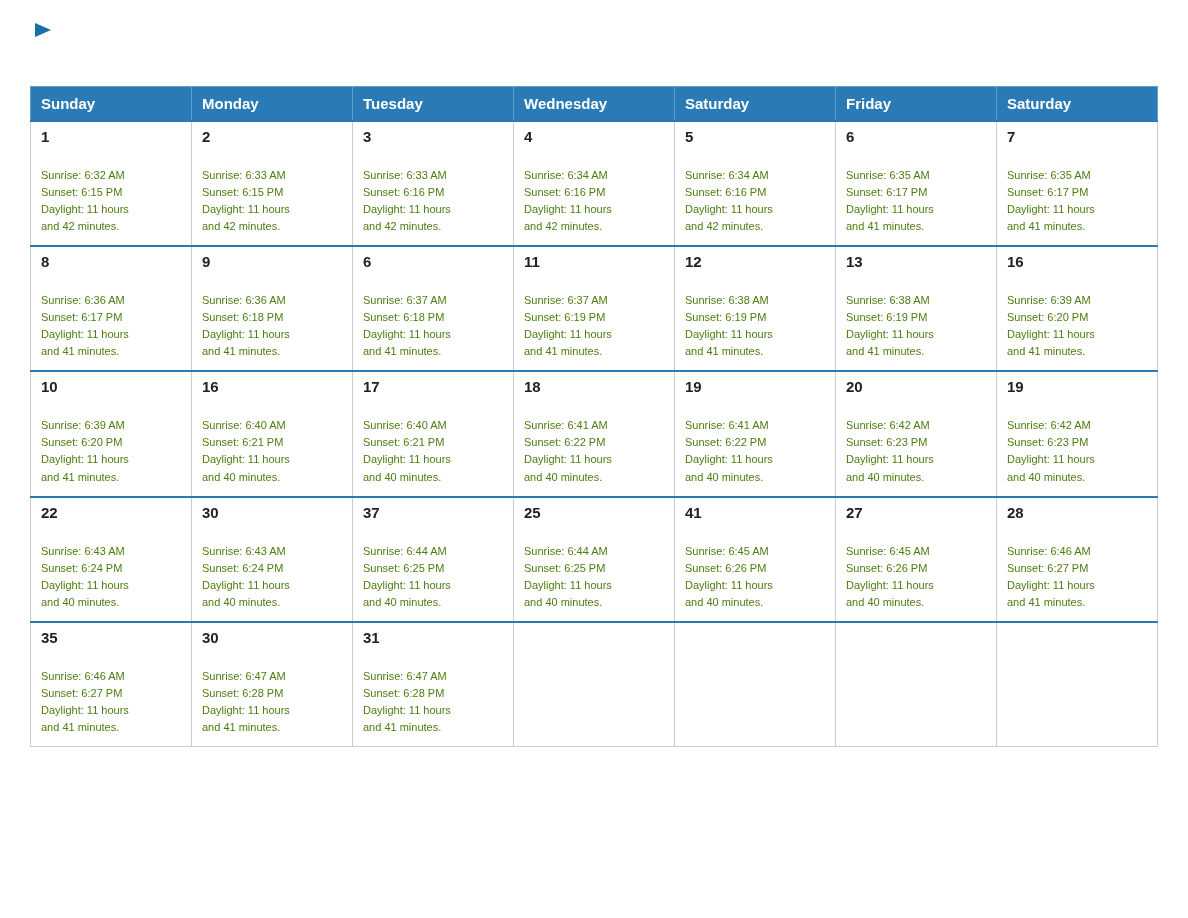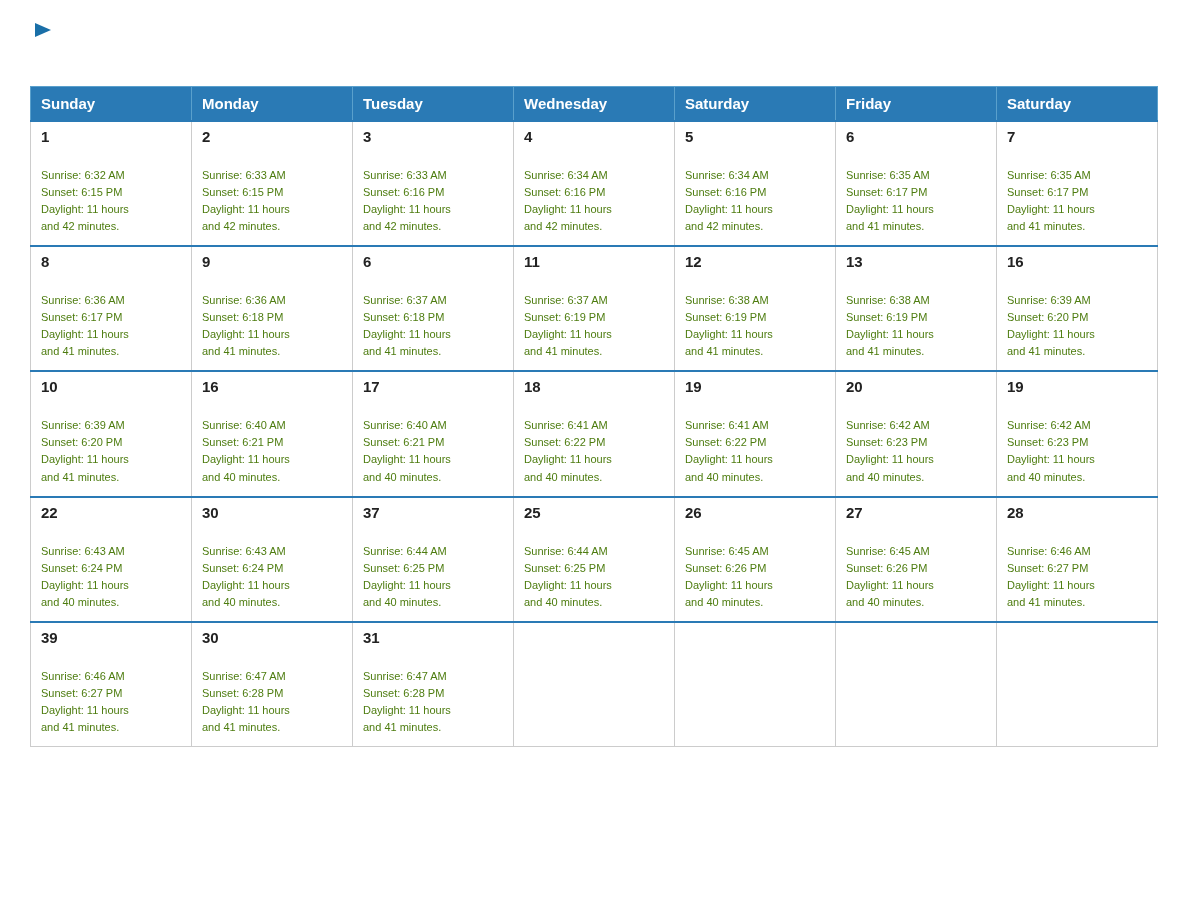--- a/index.html
+++ b/index.html
@@ -353,21 +353,21 @@
         <td>
         <div class="day-num">25</div>
         <div class="day-info">
           Sunrise: 6:44 AM<br>
           Sunset: 6:25 PM<br>
           Daylight: 11 hours<br>
           and 40 minutes.
         </div>
       </td>
         <td>
-        <div class="day-num">26</div>
+        <div class="day-num">41</div>
         <div class="day-info">
           Sunrise: 6:45 AM<br>
           Sunset: 6:26 PM<br>
           Daylight: 11 hours<br>
           and 40 minutes.
         </div>
       </td>
         <td>
         <div class="day-num">27</div>
         <div class="day-info">
@@ -382,21 +382,21 @@
         <div class="day-info">
           Sunrise: 6:46 AM<br>
           Sunset: 6:27 PM<br>
           Daylight: 11 hours<br>
           and 41 minutes.
         </div>
       </td>
       </tr>
       <tr>
         <td>
-        <div class="day-num">39</div>
+        <div class="day-num">35</div>
         <div class="day-info">
           Sunrise: 6:46 AM<br>
           Sunset: 6:27 PM<br>
           Daylight: 11 hours<br>
           and 41 minutes.
         </div>
       </td>
         <td>
         <div class="day-num">30</div>
         <div class="day-info">

